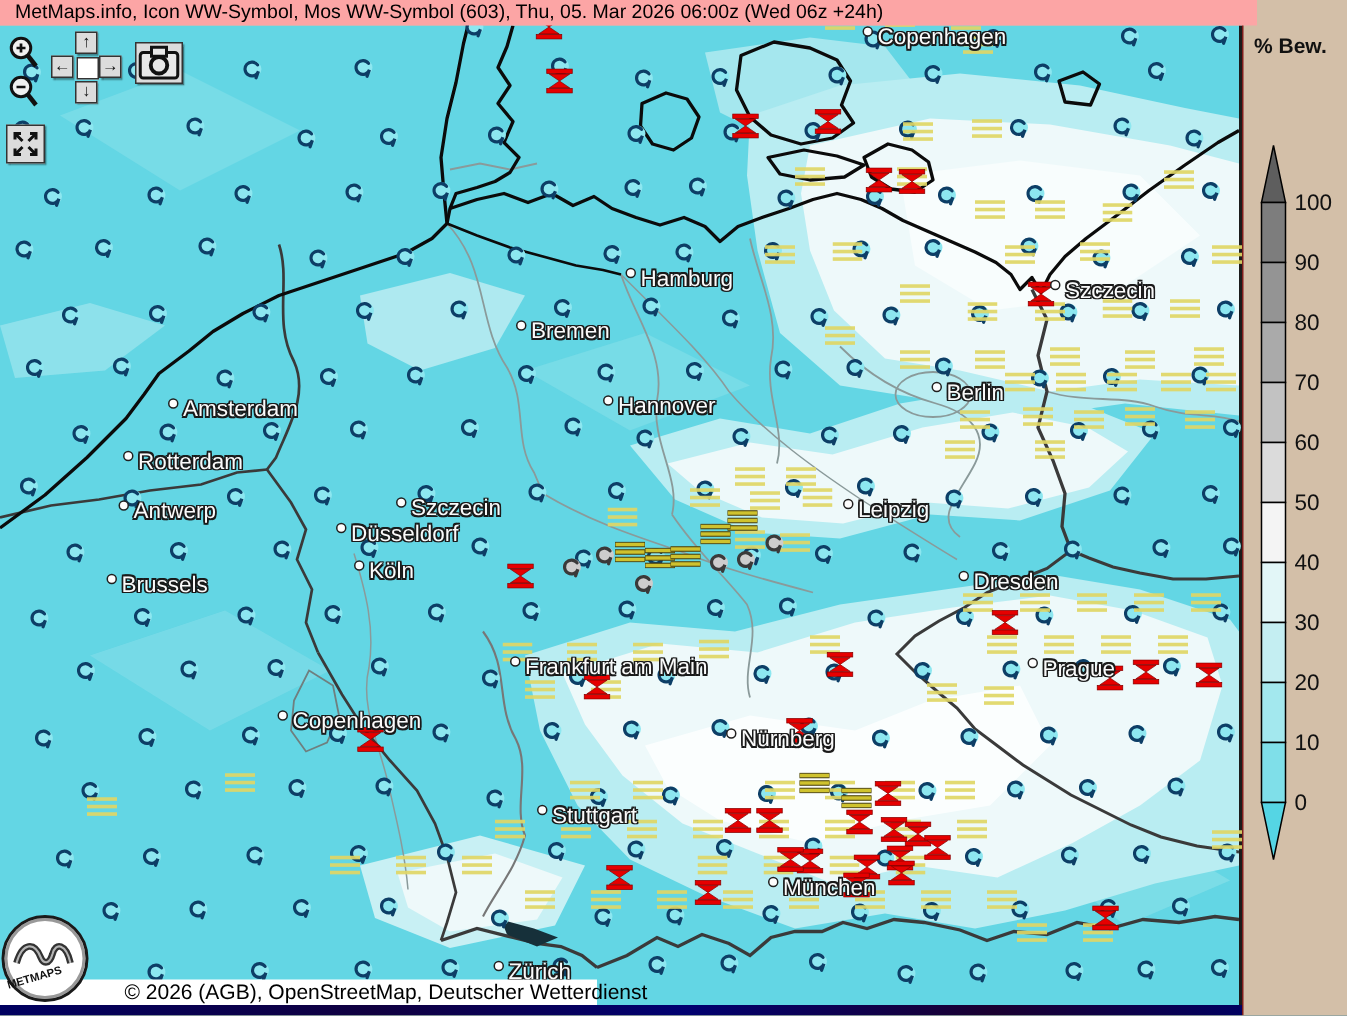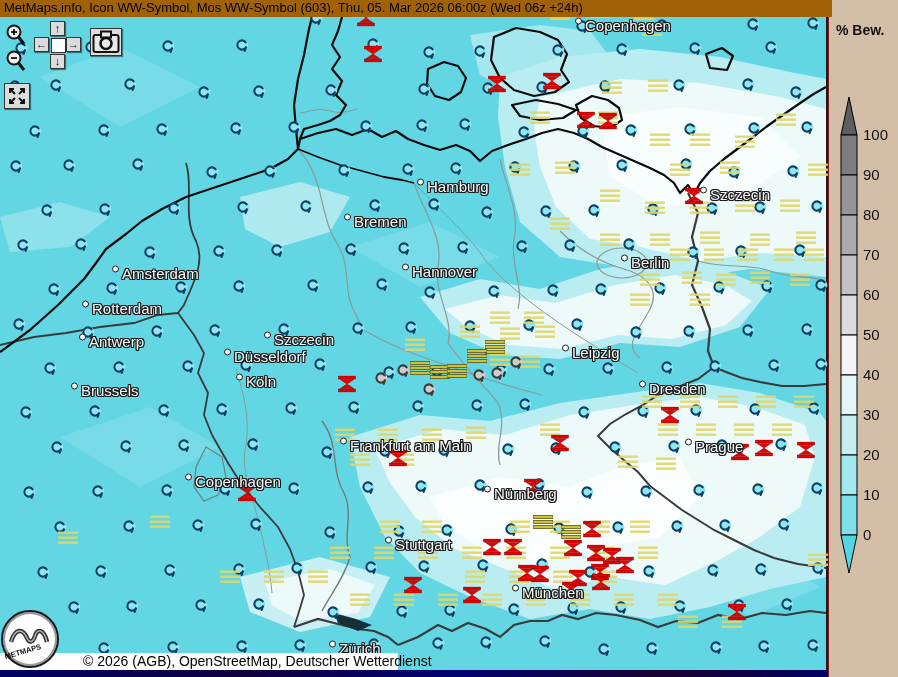--- a/index.html
+++ b/index.html
@@ -1,20 +1,20 @@
 <!DOCTYPE html>
 <html><head>
 <meta charset="utf-8">
 <style>
   html,body{margin:0;padding:0;background:#888;}
   .screen{position:relative;width:898px;height:677px;overflow:hidden;background:#d3bfa8;
           font-family:"Liberation Sans",sans-serif;}
   
-  .title-bar{position:absolute;left:0;top:0;width:828px;height:17px;background:#a16207;
-             color:#000;font-size:13px;line-height:16px;padding-left:4px;white-space:nowrap;
+  .title-bar{position:absolute;left:0;top:0;width:828px;height:17px;background:#fca5a5;
+             color:#000;font-size:13px;line-height:16px;padding-left:10px;white-space:nowrap;
              z-index:30;overflow:hidden;}
   
   .map-area{position:absolute;left:0;top:17px;width:826px;height:653px;background:#63d6e4;
             border-right:2px solid #1b1b1b;z-index:1;}
   svg.base{position:absolute;left:0;top:0;}
   #symbols-layer,#cities-layer{position:absolute;left:0;top:0;width:828px;height:677px;
             z-index:5;pointer-events:none;}
   .sym{position:absolute;transform:translate(-50%,-50%);}
   .city{position:absolute;transform:translate(0,-50%);display:flex;align-items:center;gap:3px;
         white-space:nowrap;}
@@ -2085,21 +2085,21 @@
         <span class="city-name">Köln</span>
       </div>
       <div class="city" style="left:79px;top:341px">
         <span class="city-dot"></span>
         <span class="city-name">Antwerp</span>
       </div>
       <div class="city" style="left:71px;top:390px">
         <span class="city-dot"></span>
         <span class="city-name">Brussels</span>
       </div>
-      <div class="city" style="left:562px;top:352px">
+      <div class="city" style="left:562px;top:340px">
         <span class="city-dot"></span>
         <span class="city-name">Leipzig</span>
       </div>
       <div class="city" style="left:639px;top:388px">
         <span class="city-dot"></span>
         <span class="city-name">Dresden</span>
       </div>
       <div class="city" style="left:340px;top:445px">
         <span class="city-dot"></span>
         <span class="city-name">Frankfurt am Main</span>
@@ -2109,21 +2109,21 @@
         <span class="city-name">Prague</span>
       </div>
       <div class="city" style="left:185px;top:481px">
         <span class="city-dot"></span>
         <span class="city-name">Copenhagen</span>
       </div>
       <div class="city" style="left:484px;top:493px">
         <span class="city-dot"></span>
         <span class="city-name">Nürnberg</span>
       </div>
-      <div class="city" style="left:385px;top:544px">
+      <div class="city" style="left:358px;top:544px">
         <span class="city-dot"></span>
         <span class="city-name">Stuttgart</span>
       </div>
       <div class="city" style="left:512px;top:592px">
         <span class="city-dot"></span>
         <span class="city-name">München</span>
       </div>
       <div class="city" style="left:329px;top:648px">
         <span class="city-dot"></span>
         <span class="city-name">Zürich</span>

